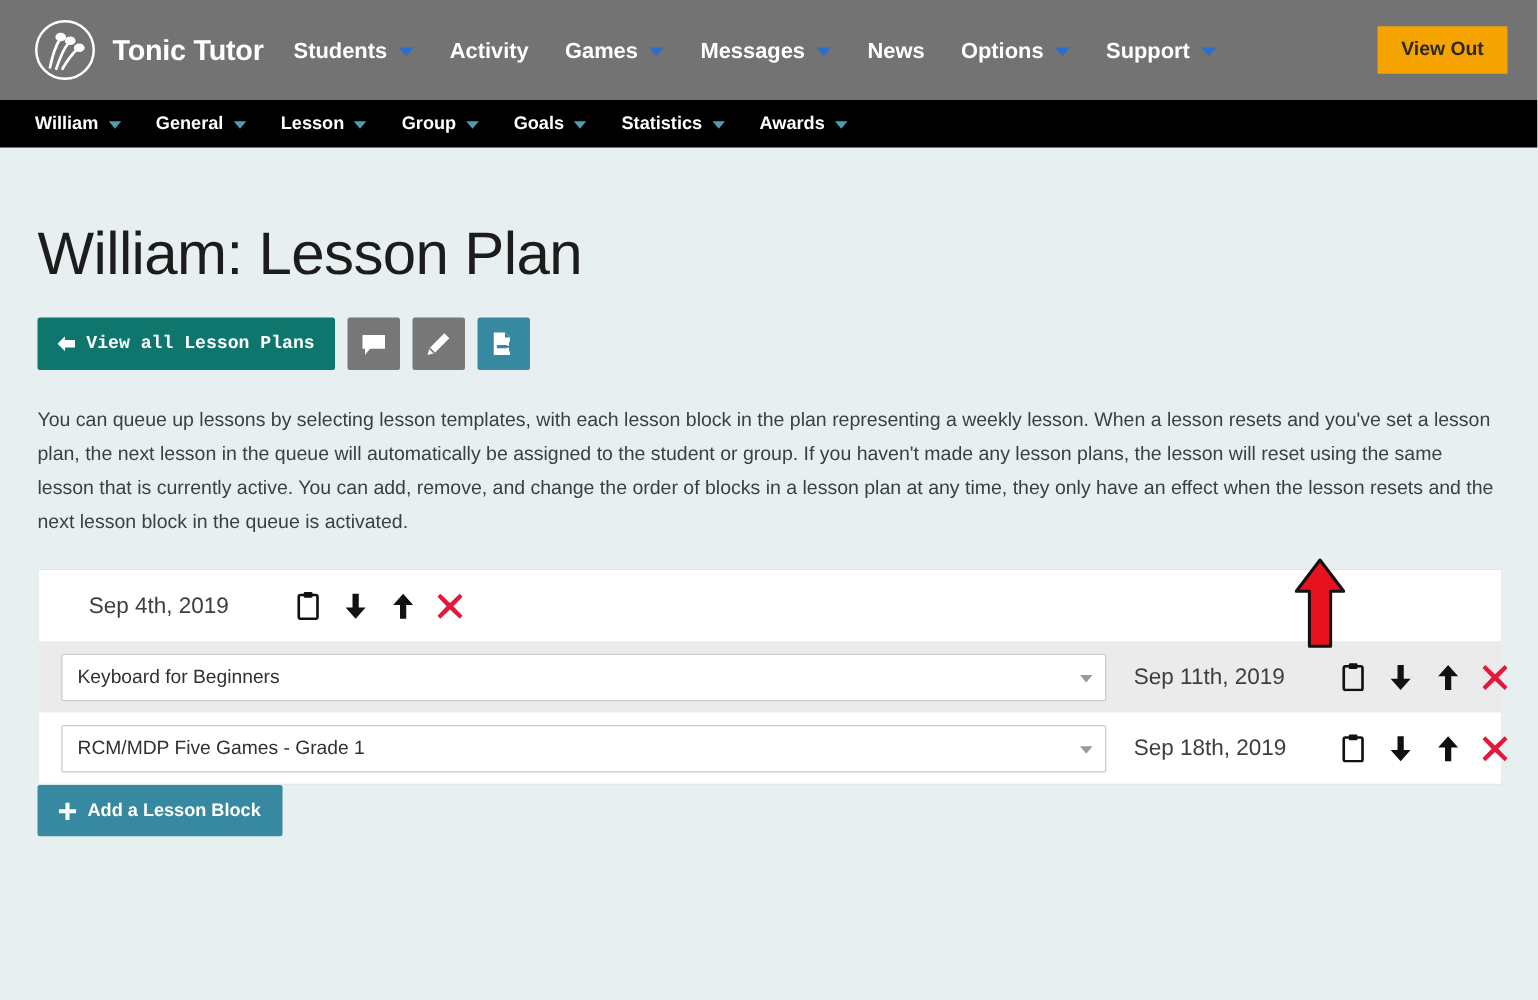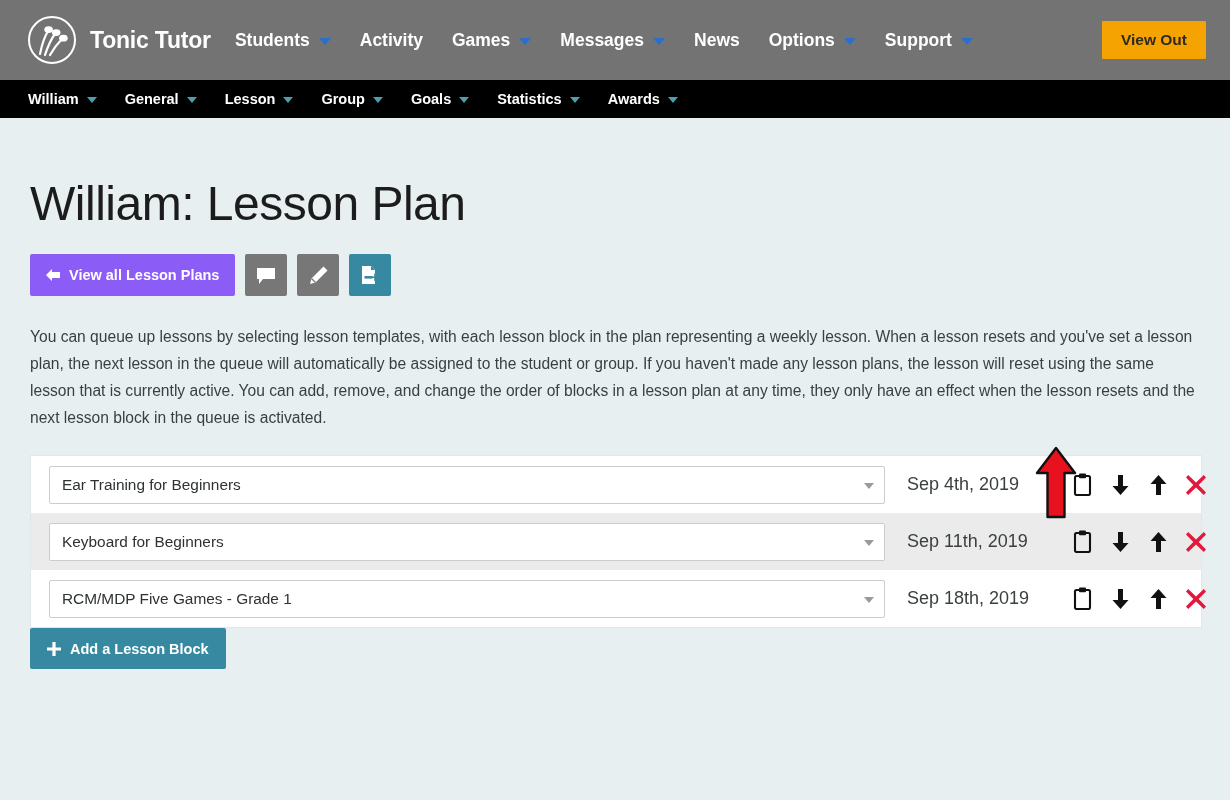--- a/index.html
+++ b/index.html
@@ -104,24 +104,24 @@
     letter-spacing: -0.5px;
   }
 
   .toolbar {
     display: flex;
     align-items: center;
     margin-top: 23px;
     gap: 10px;
   }
   .btn-back {
-    background: #8b5cf6;
+    background: #0f766e;
     color: #ffffff;
     border: none;
-    font-family: Liberation Sans, sans-serif;
+    font-family: Liberation Mono, monospace;
     font-size: 14.5px;
     font-weight: bold;
     height: 42px;
     padding: 0 16px;
     display: flex; align-items: center; gap: 9px;
     cursor: pointer;
     border-radius: 2px;
   }
   .sq-btn {
     width: 42px; height: 42px;
@@ -342,24 +342,20 @@
         <path d="M12.5 13.3 L18 13.3 M16 10.8 L19.5 13.3 L16 15.8 Z" stroke="#3689a0" stroke-width="1.6" fill="#3689a0"></path>
       </svg>
     </button>
   </div>
 
   <p class="intro">You can queue up lessons by selecting lesson templates, with each lesson block in the plan representing a weekly lesson. When a lesson resets and you've set a lesson plan, the next lesson in the queue will automatically be assigned to the student or group. If you haven't made any lesson plans, the lesson will reset using the same lesson that is currently active. You can add, remove, and change the order of blocks in a lesson plan at any time, they only have an effect when the lesson resets and the next lesson block in the queue is activated.</p>
 
   <div class="blocks">
 
     <div class="block-row">
-      <div class="sel-wrap">
-        <div class="sel-box">Ear Training for Beginners</div>
-        <span class="sel-caret"></span>
-      </div>
       <div class="row-date">Sep 4th, 2019</div>
       <div class="row-actions">
         <span class="act">
           <svg width="19" height="23" viewBox="0 0 19 23">
             <rect x="2" y="3" width="15" height="19" rx="1.5" fill="none" stroke="#111111" stroke-width="2.1"></rect>
             <rect x="6" y="0.6" width="7" height="4.6" rx="1" fill="#111111"></rect>
           </svg>
         </span>
         <span class="act">
           <svg width="19" height="22" viewBox="0 0 19 22">

